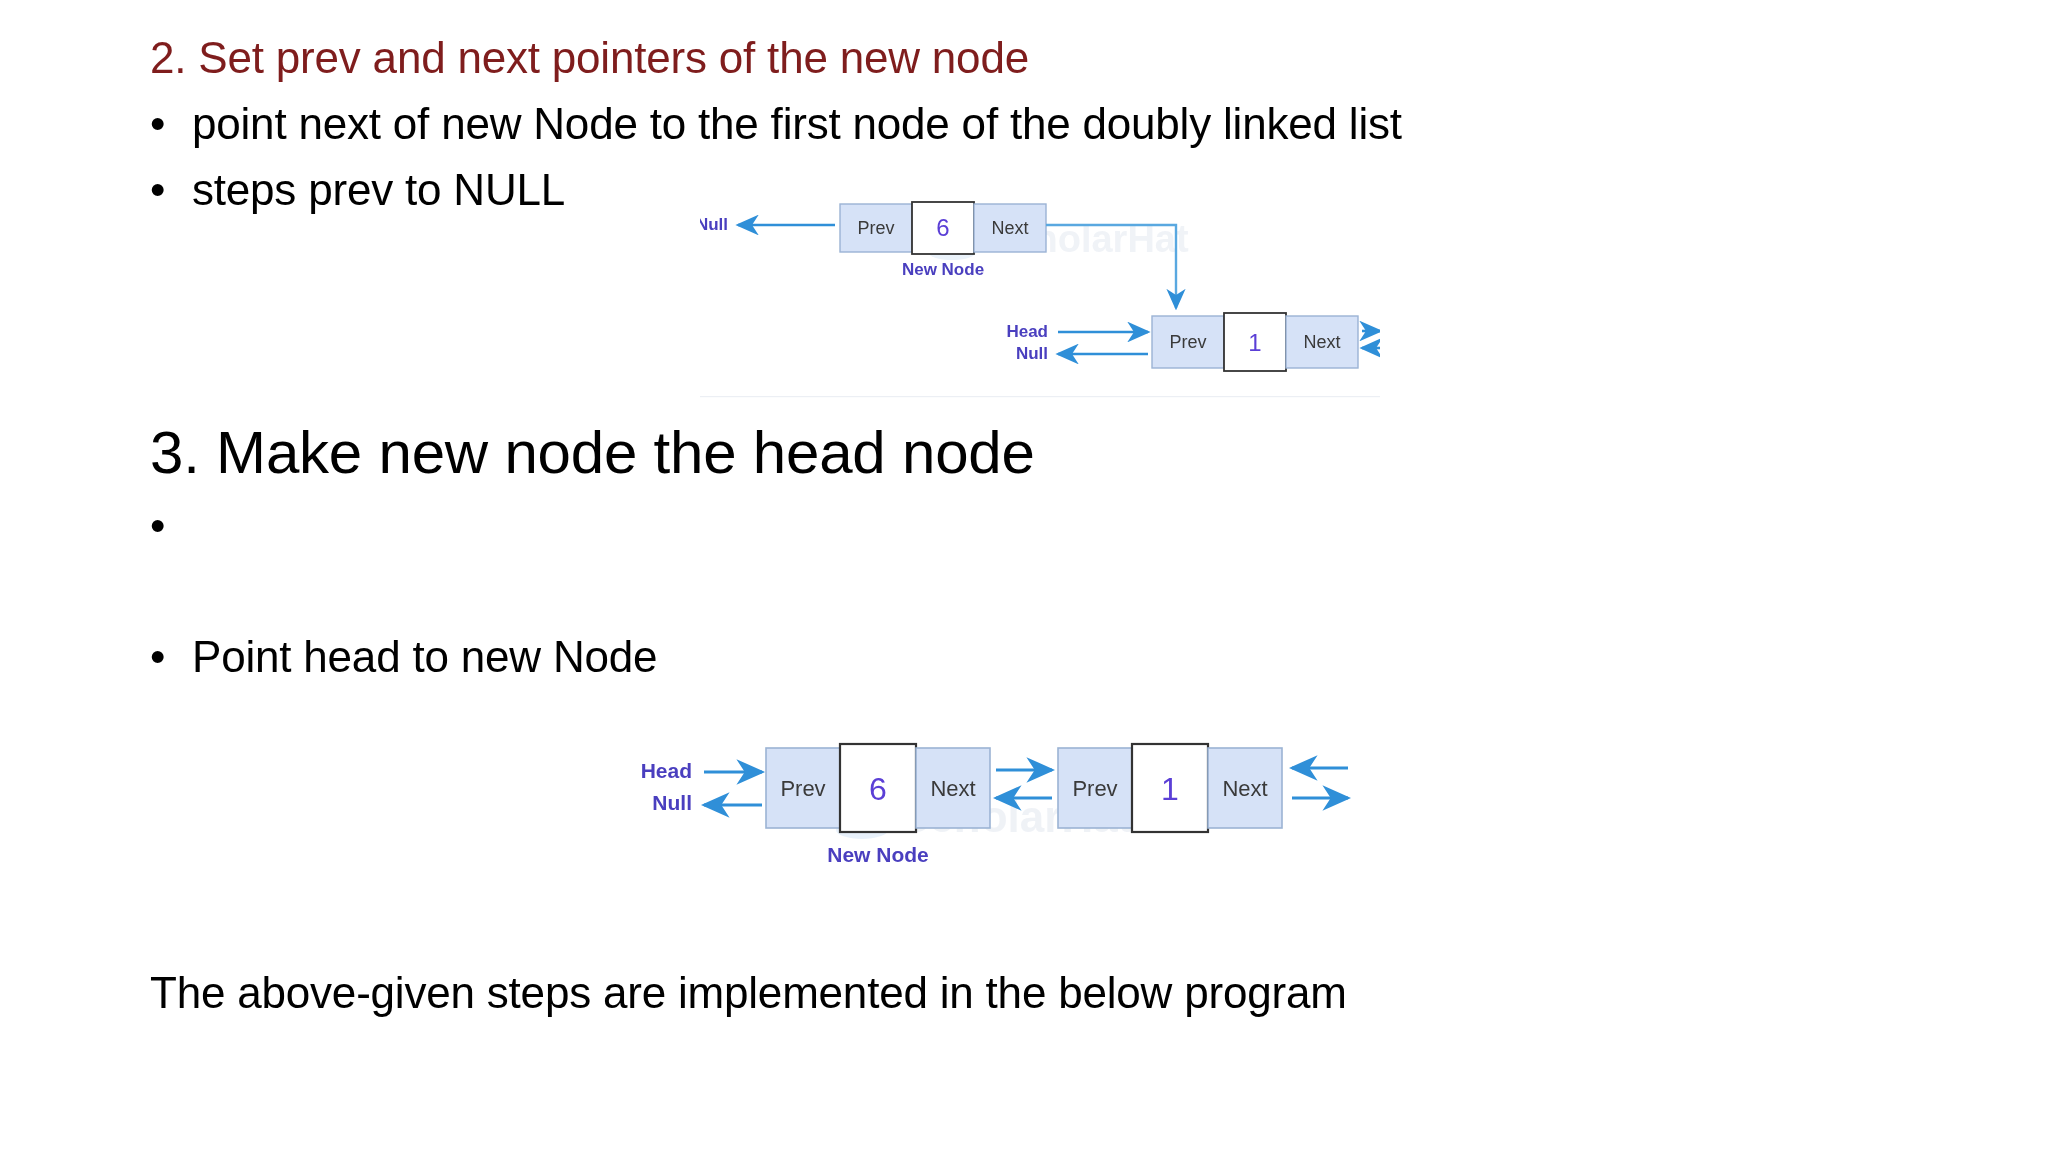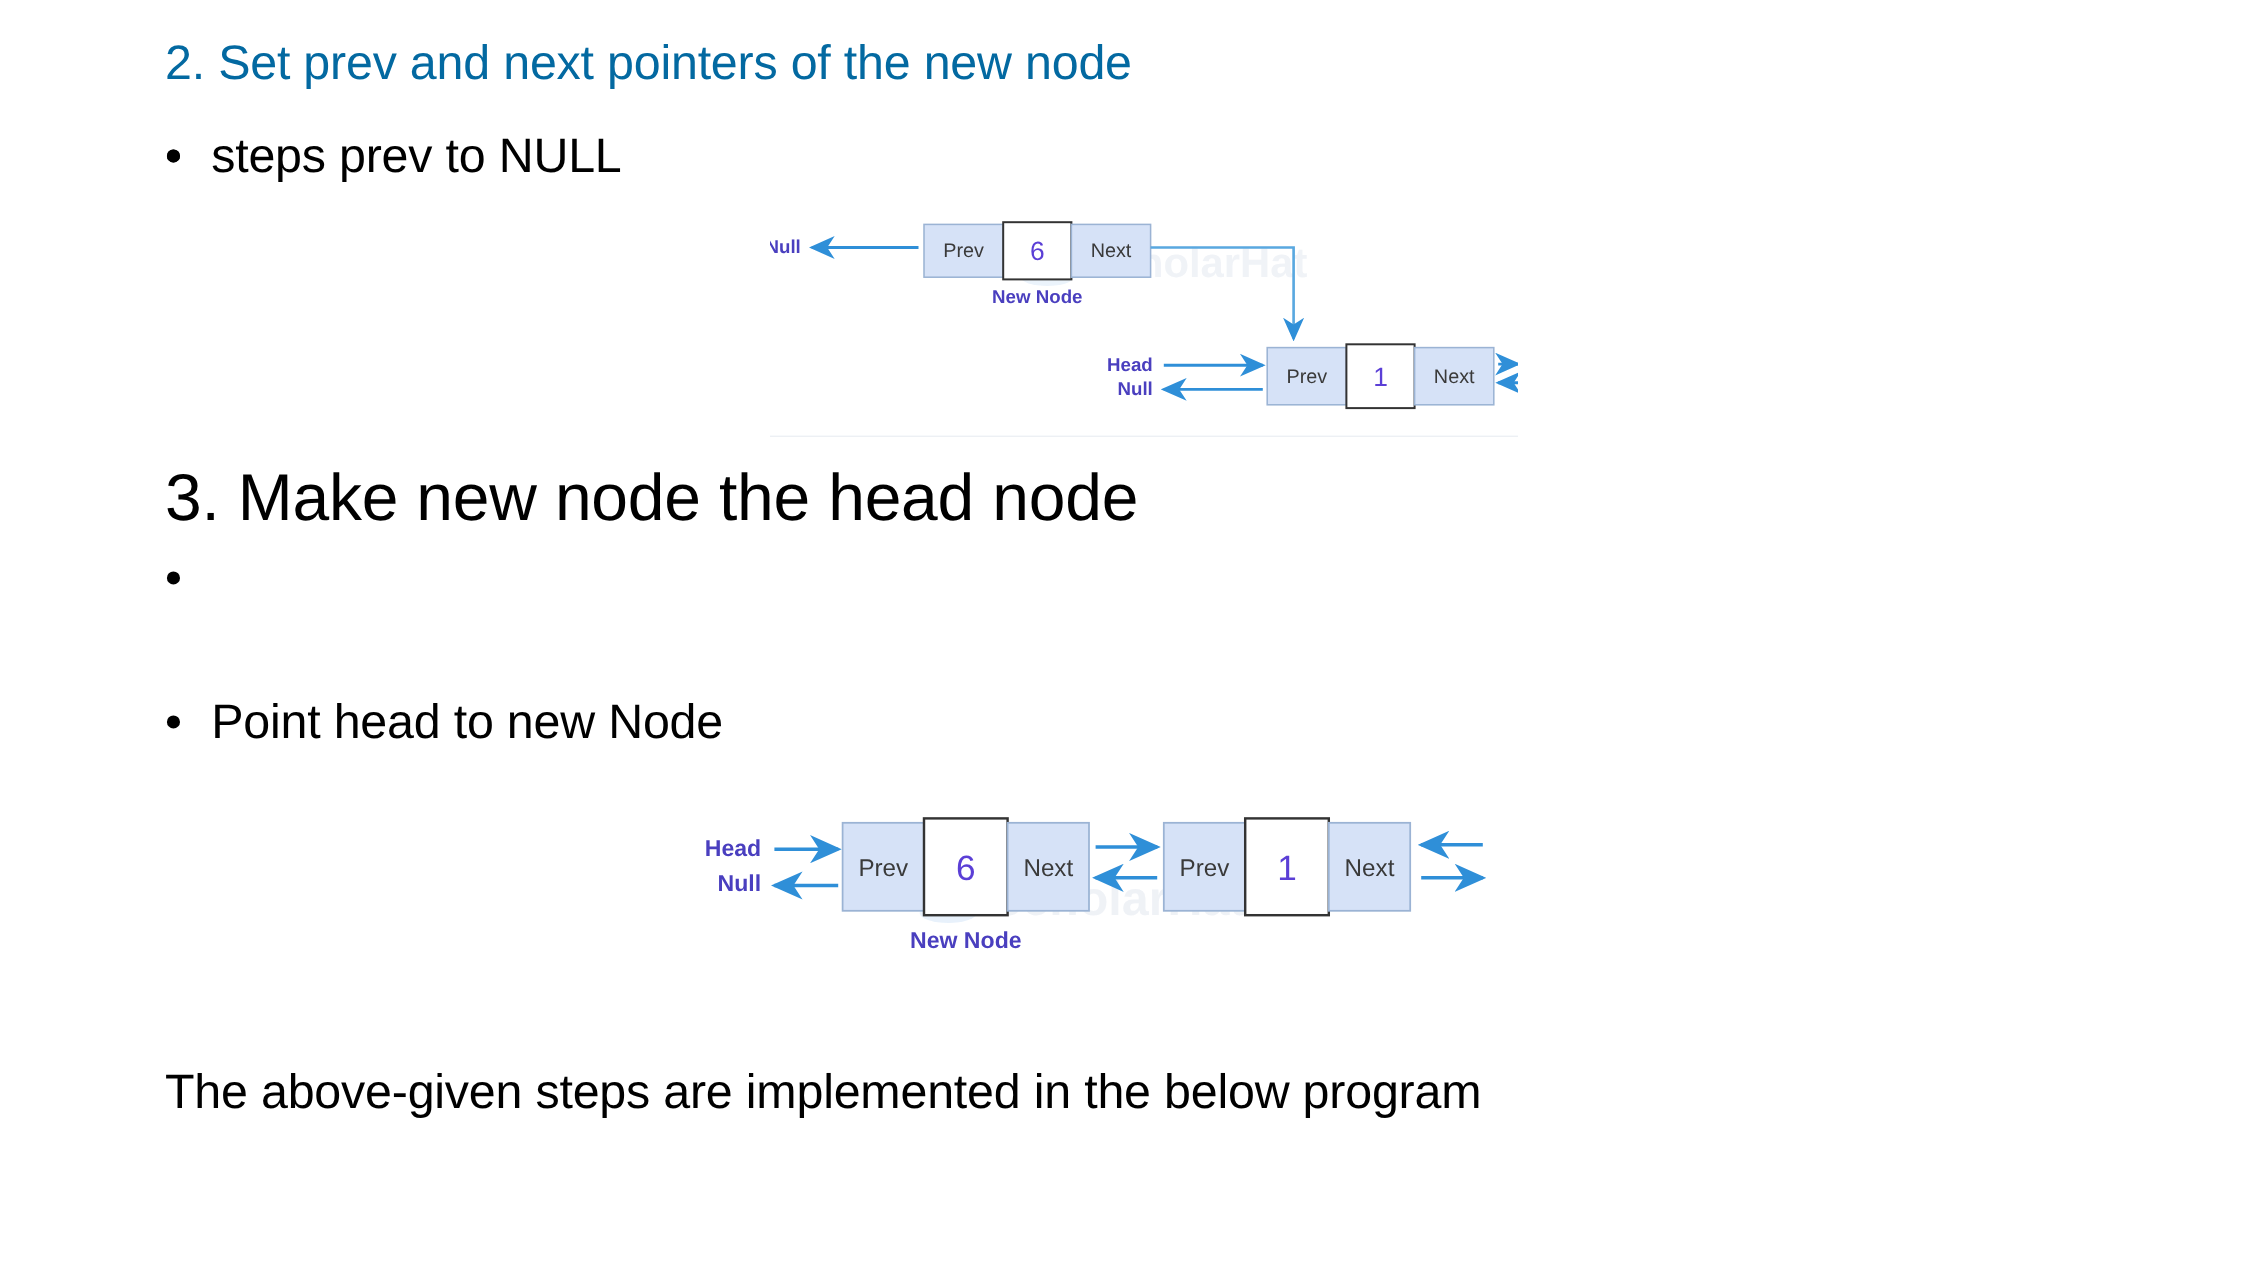--- a/index.html
+++ b/index.html
@@ -20,23 +20,23 @@
   .slide-text {
     position: absolute;
     left: 150px;
     top: 28px;
     width: 1760px;
   }
 
   .para {
     font-size: 44px;
     line-height: 1.36;
-    color: #0369a1;
-    letter-spacing: -0.2px;
-    margin: 0 0 24px 0;
+    color: #7f1d1d;
+    letter-spacing: -0.2px;
+    margin: 0 0 6px 0;
     white-space: pre-wrap;
   }
 
   .bullet-line {
     position: relative;
     padding-left: 42px;
     font-size: 44px;
     line-height: 1.36;
     margin: 0 0 6px 0;
     letter-spacing: -0.2px;
@@ -117,20 +117,21 @@
 </style>
 </head>
 <body>
 
 <div class="slide-text">
 
   <div class="para">2. Set prev and next pointers of the new node</div>
 
   <div class="bullet-line">
     <span class="dot">•</span>
+    <span>point next of new Node to the first node of the doubly linked list</span>
   </div>
 
   <div class="bullet-line">
     <span class="dot">•</span>
     <span>steps prev to NULL</span>
   </div>
 
 </div>
 
 <div class="heading-3">3. Make new node the head node</div>

